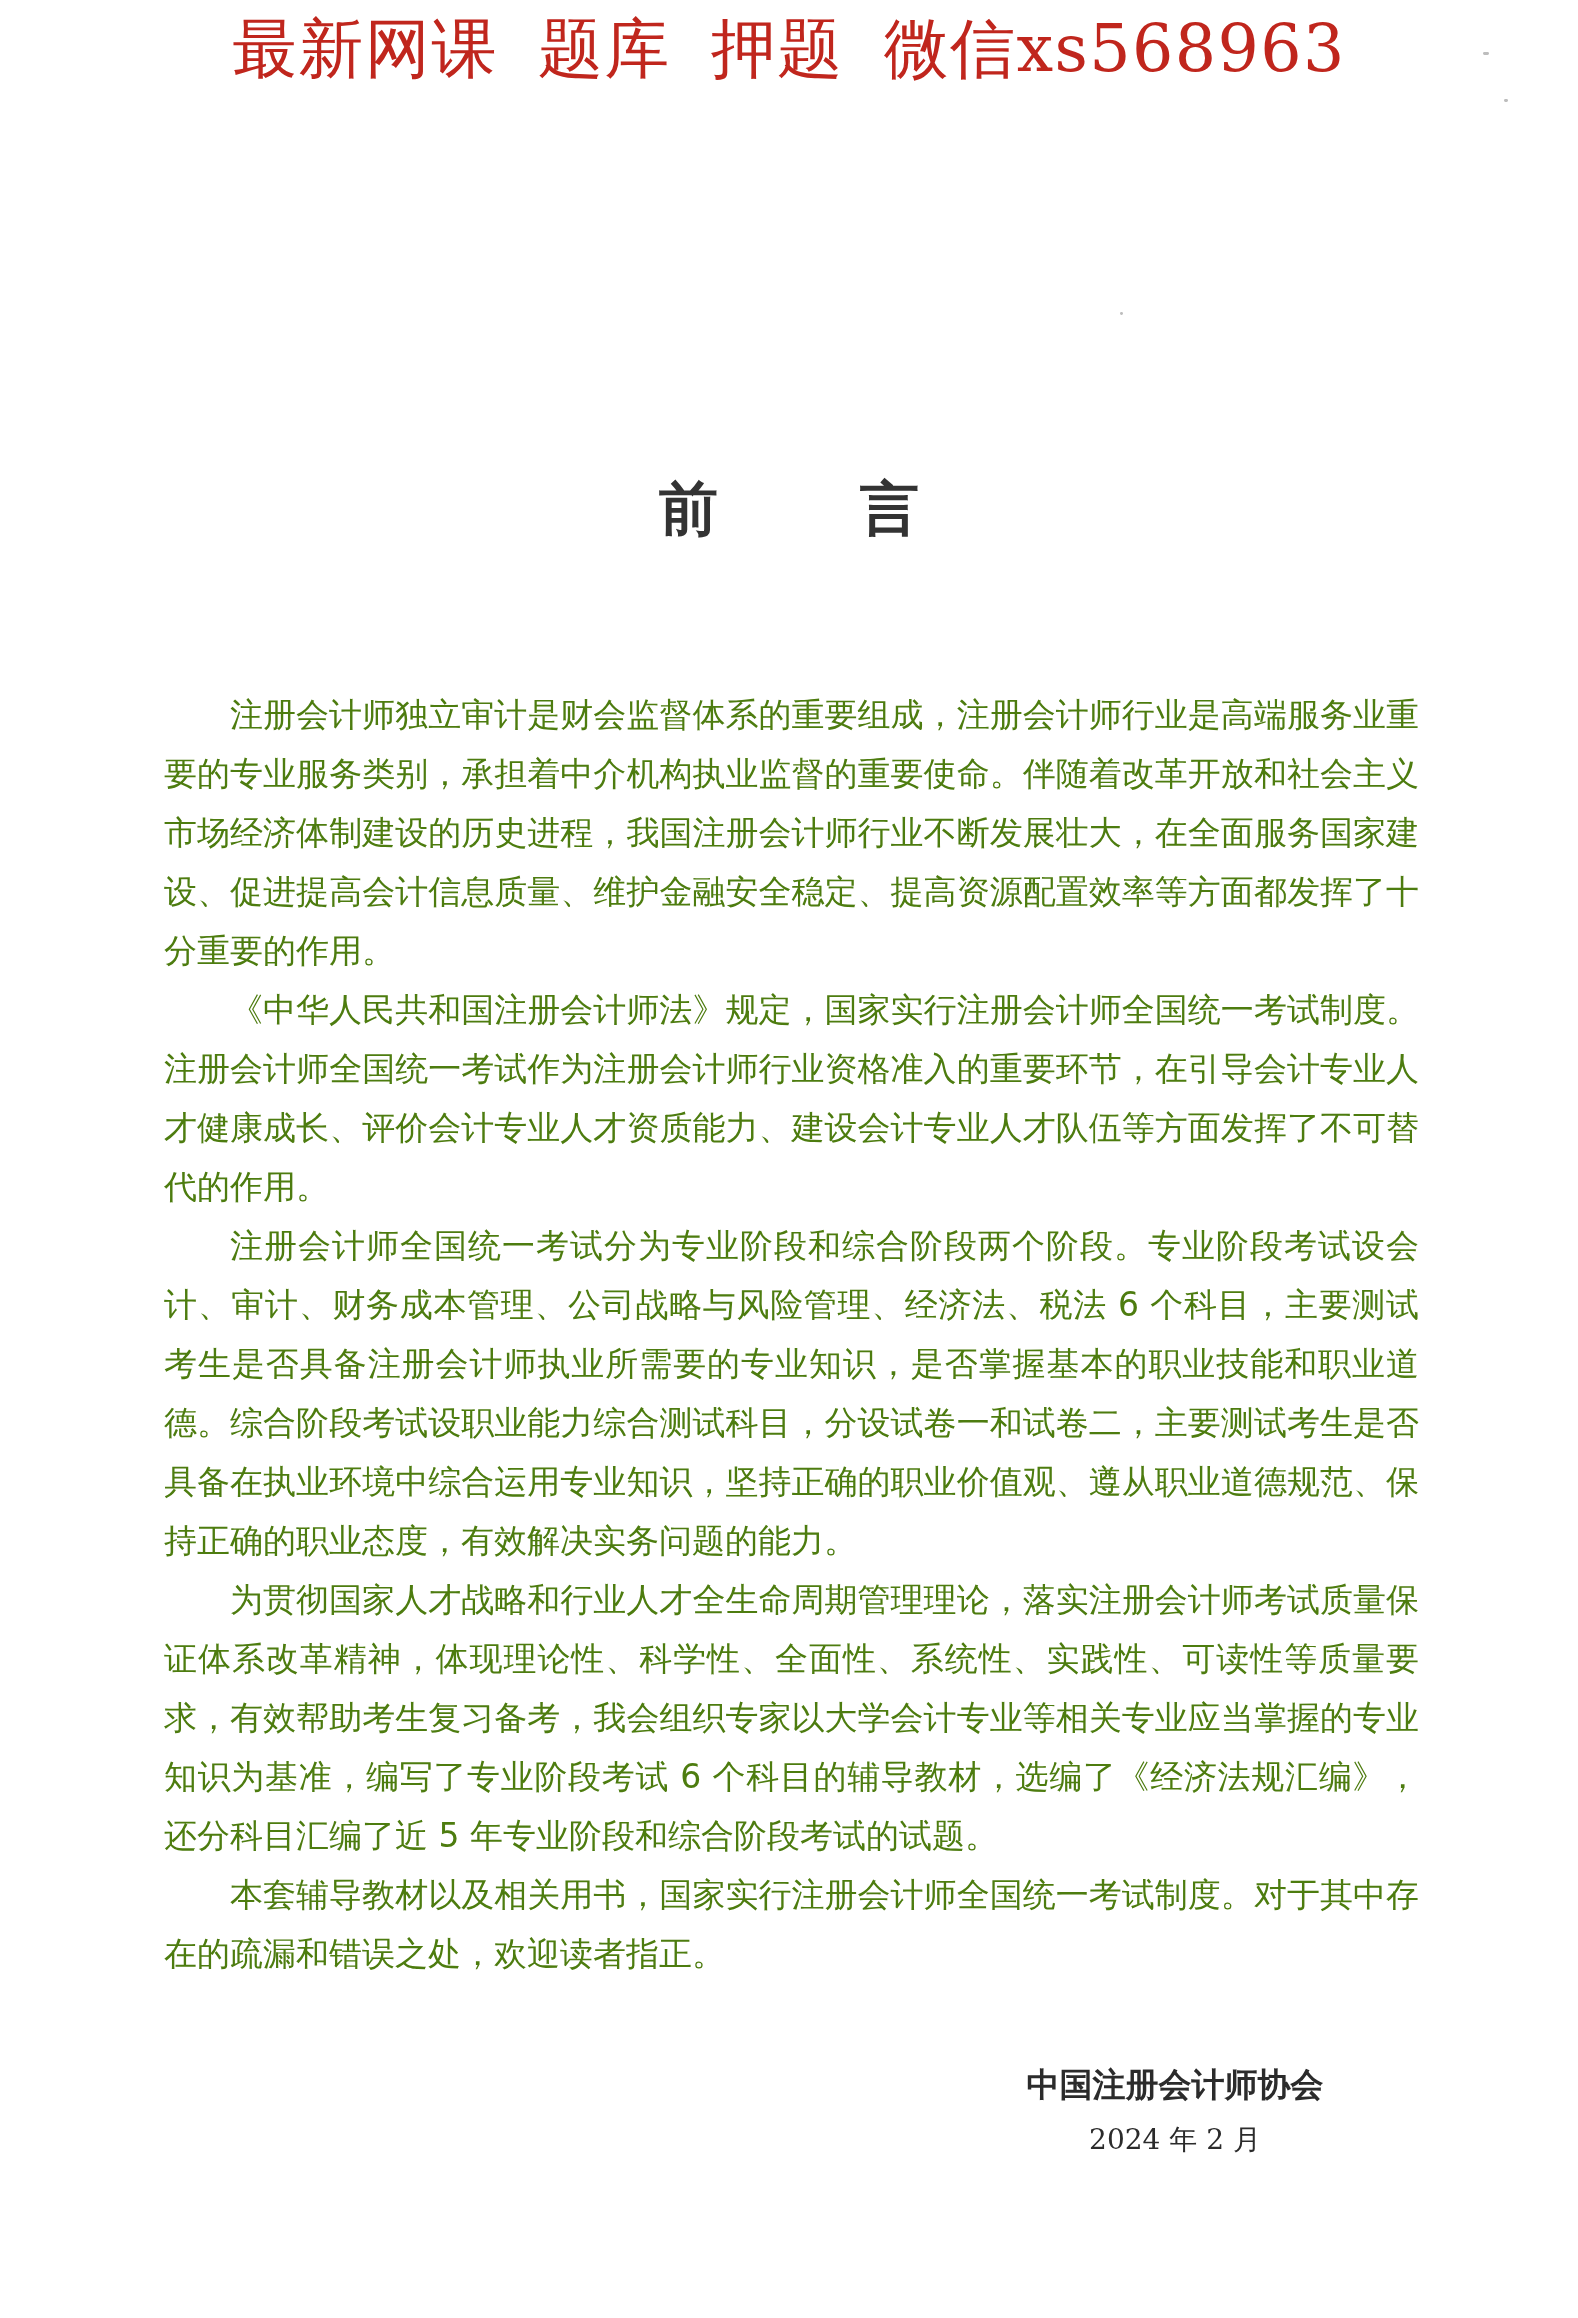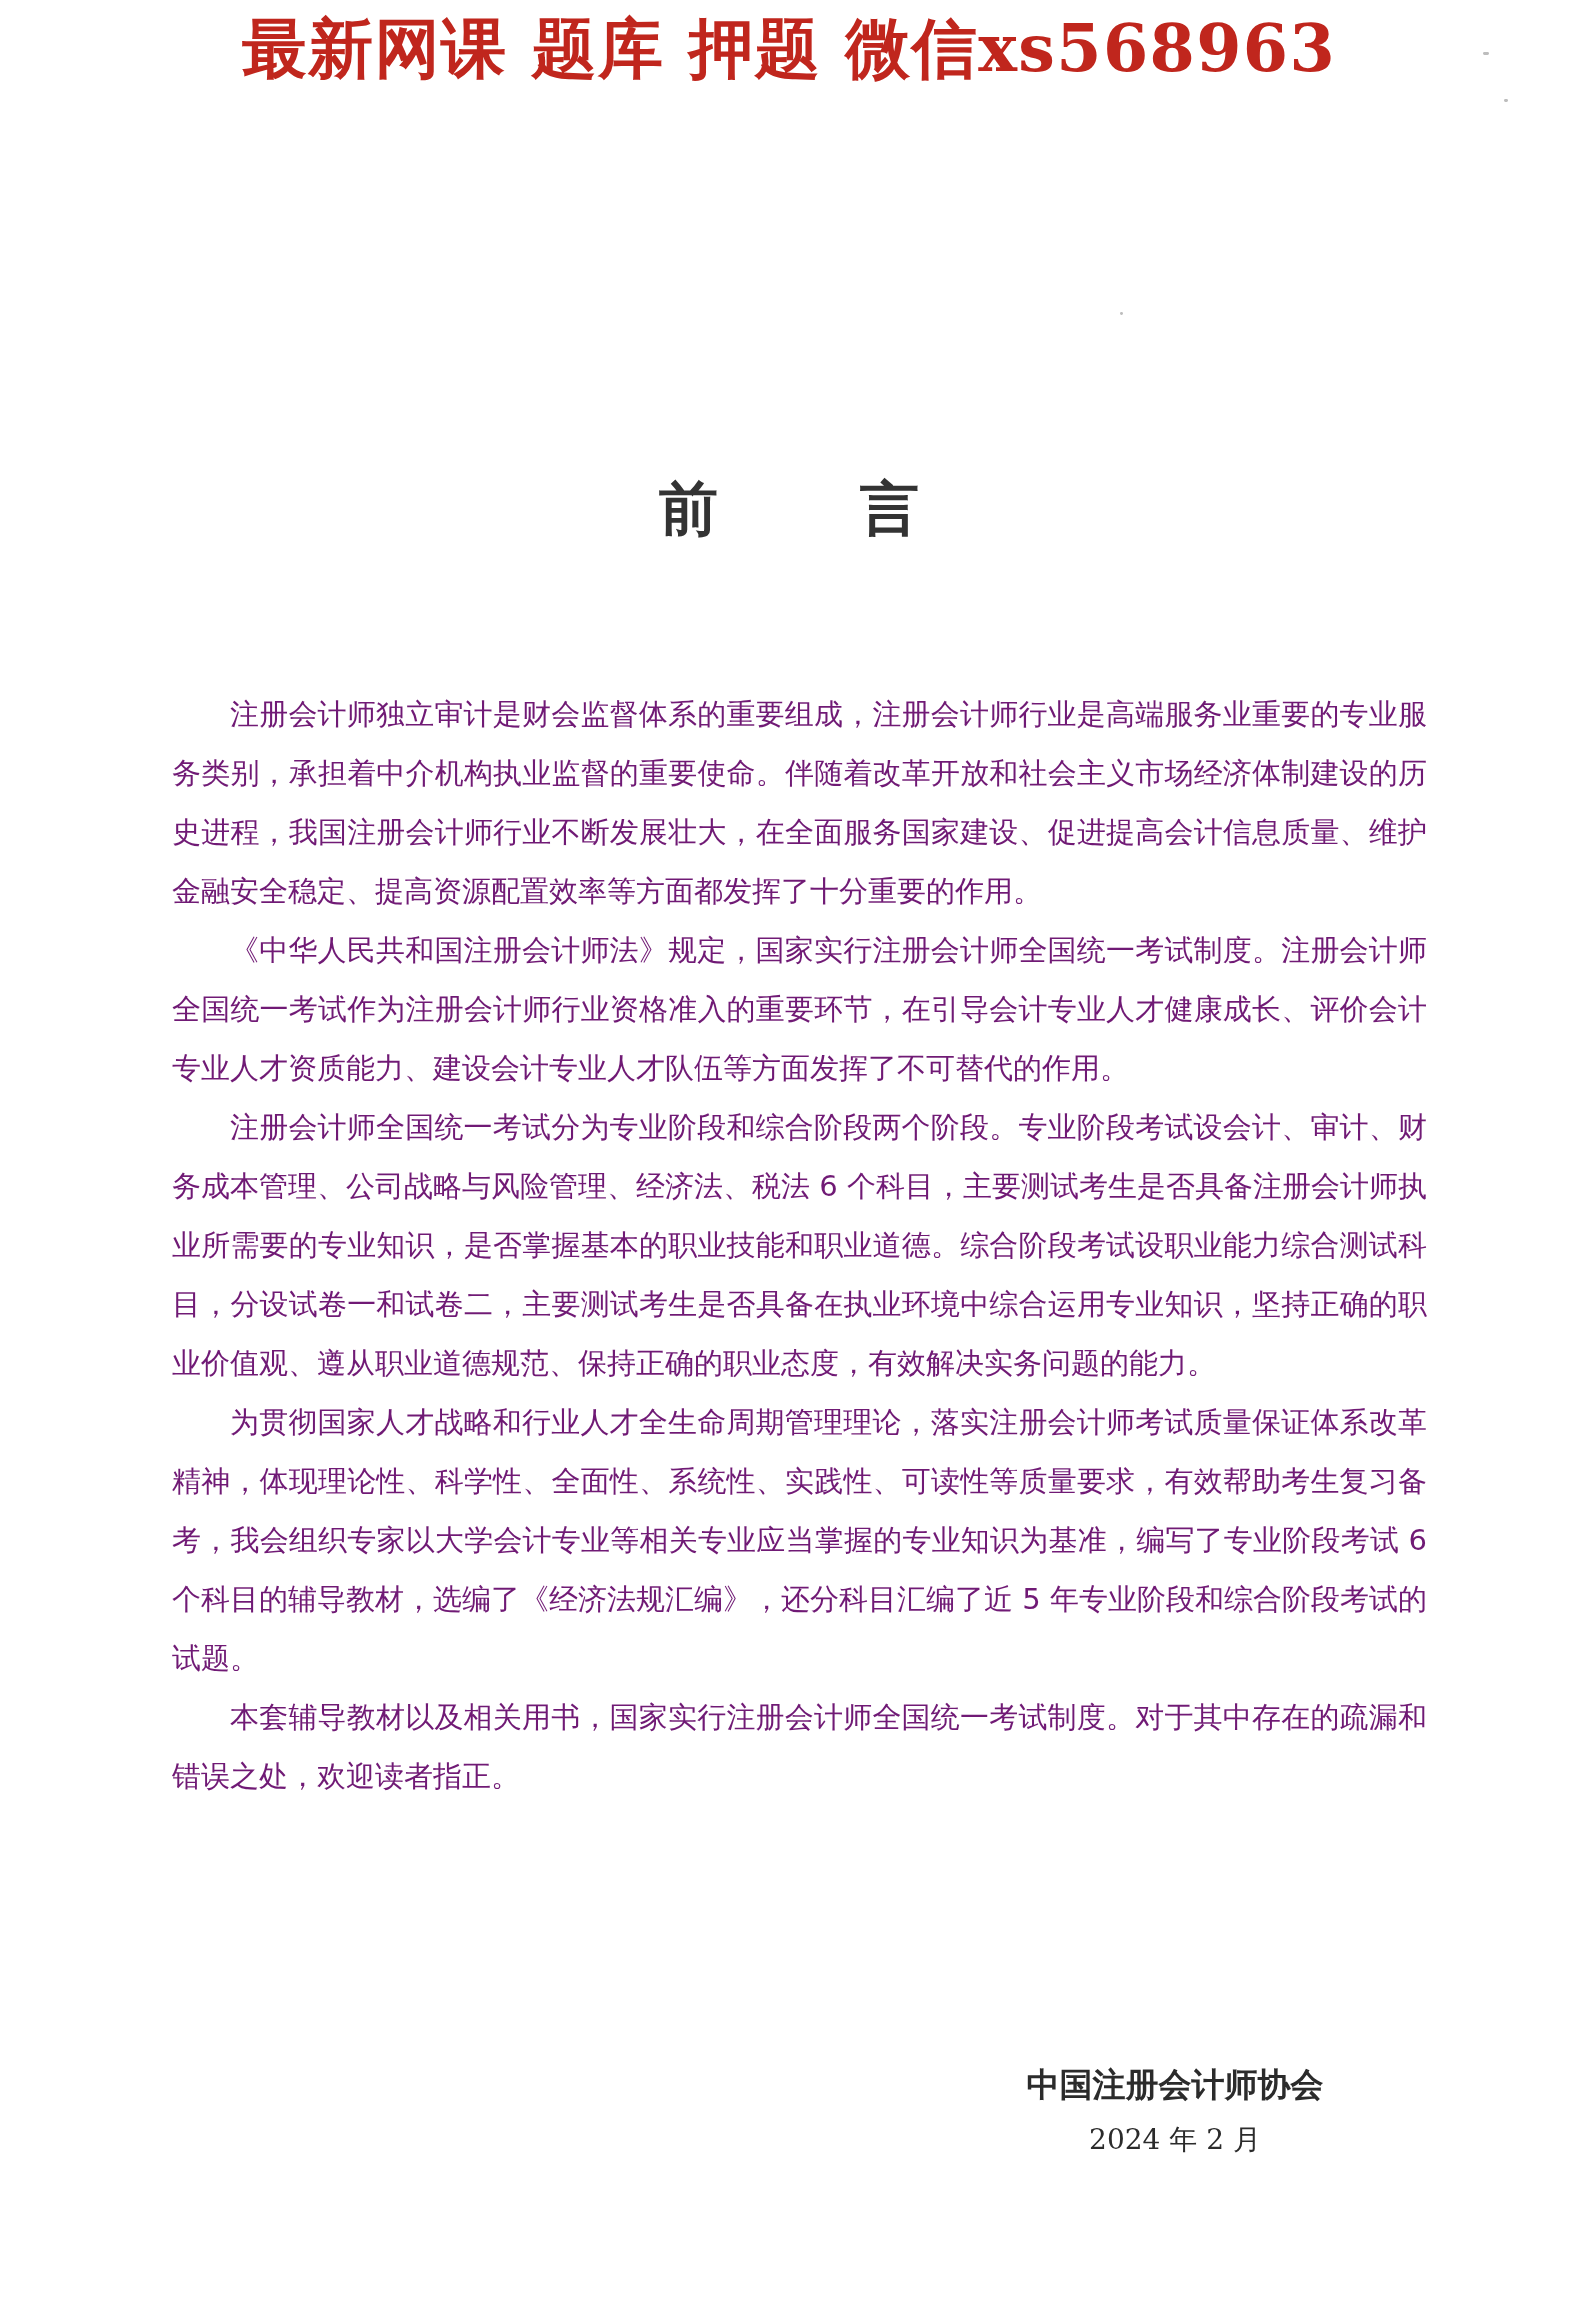--- a/index.html
+++ b/index.html
@@ -21,47 +21,46 @@
       left: 0;
       width: 1578px;
       text-align: center;
       font-family: "DejaVu Serif", "Liberation Serif", serif;
       font-size: 65px;
       line-height: 85px;
       color: #c0261d;
       letter-spacing: 1.4px;
       white-space: nowrap;
     }
-    .watermark span { margin: 0 1px; font-weight: bold; }
+    .watermark span { margin: 0 9px; }
     .title {
       position: absolute;
       top: 473px;
       left: 0;
       width: 1578px;
       text-align: center;
       font-family: "DejaVu Serif", "Liberation Serif", serif;
       font-weight: bold;
       font-size: 59px;
       line-height: 71px;
       color: #333333;
       white-space: nowrap;
     }
     .title span.gap { display: inline-block; width: 142px; }
     .body-text {
       position: absolute;
       top: 685px;
       left: 164px;
       width: 1255px;
       font-family: "DejaVu Sans", "Liberation Sans", sans-serif;
-      font-size: 29px;
+      font-size: 33px;
       line-height: 59px;
-      color: #701a75;
+      color: #4d7c0f;
       text-align: justify;
       text-justify: inter-character;
-      margin-left: 8px;
     }
     .body-text p {
       margin: 0 0 0 0;
       text-indent: 2em;
     }
     .signature {
       position: absolute;
       left: 977px;
       width: 396px;
       text-align: center;

